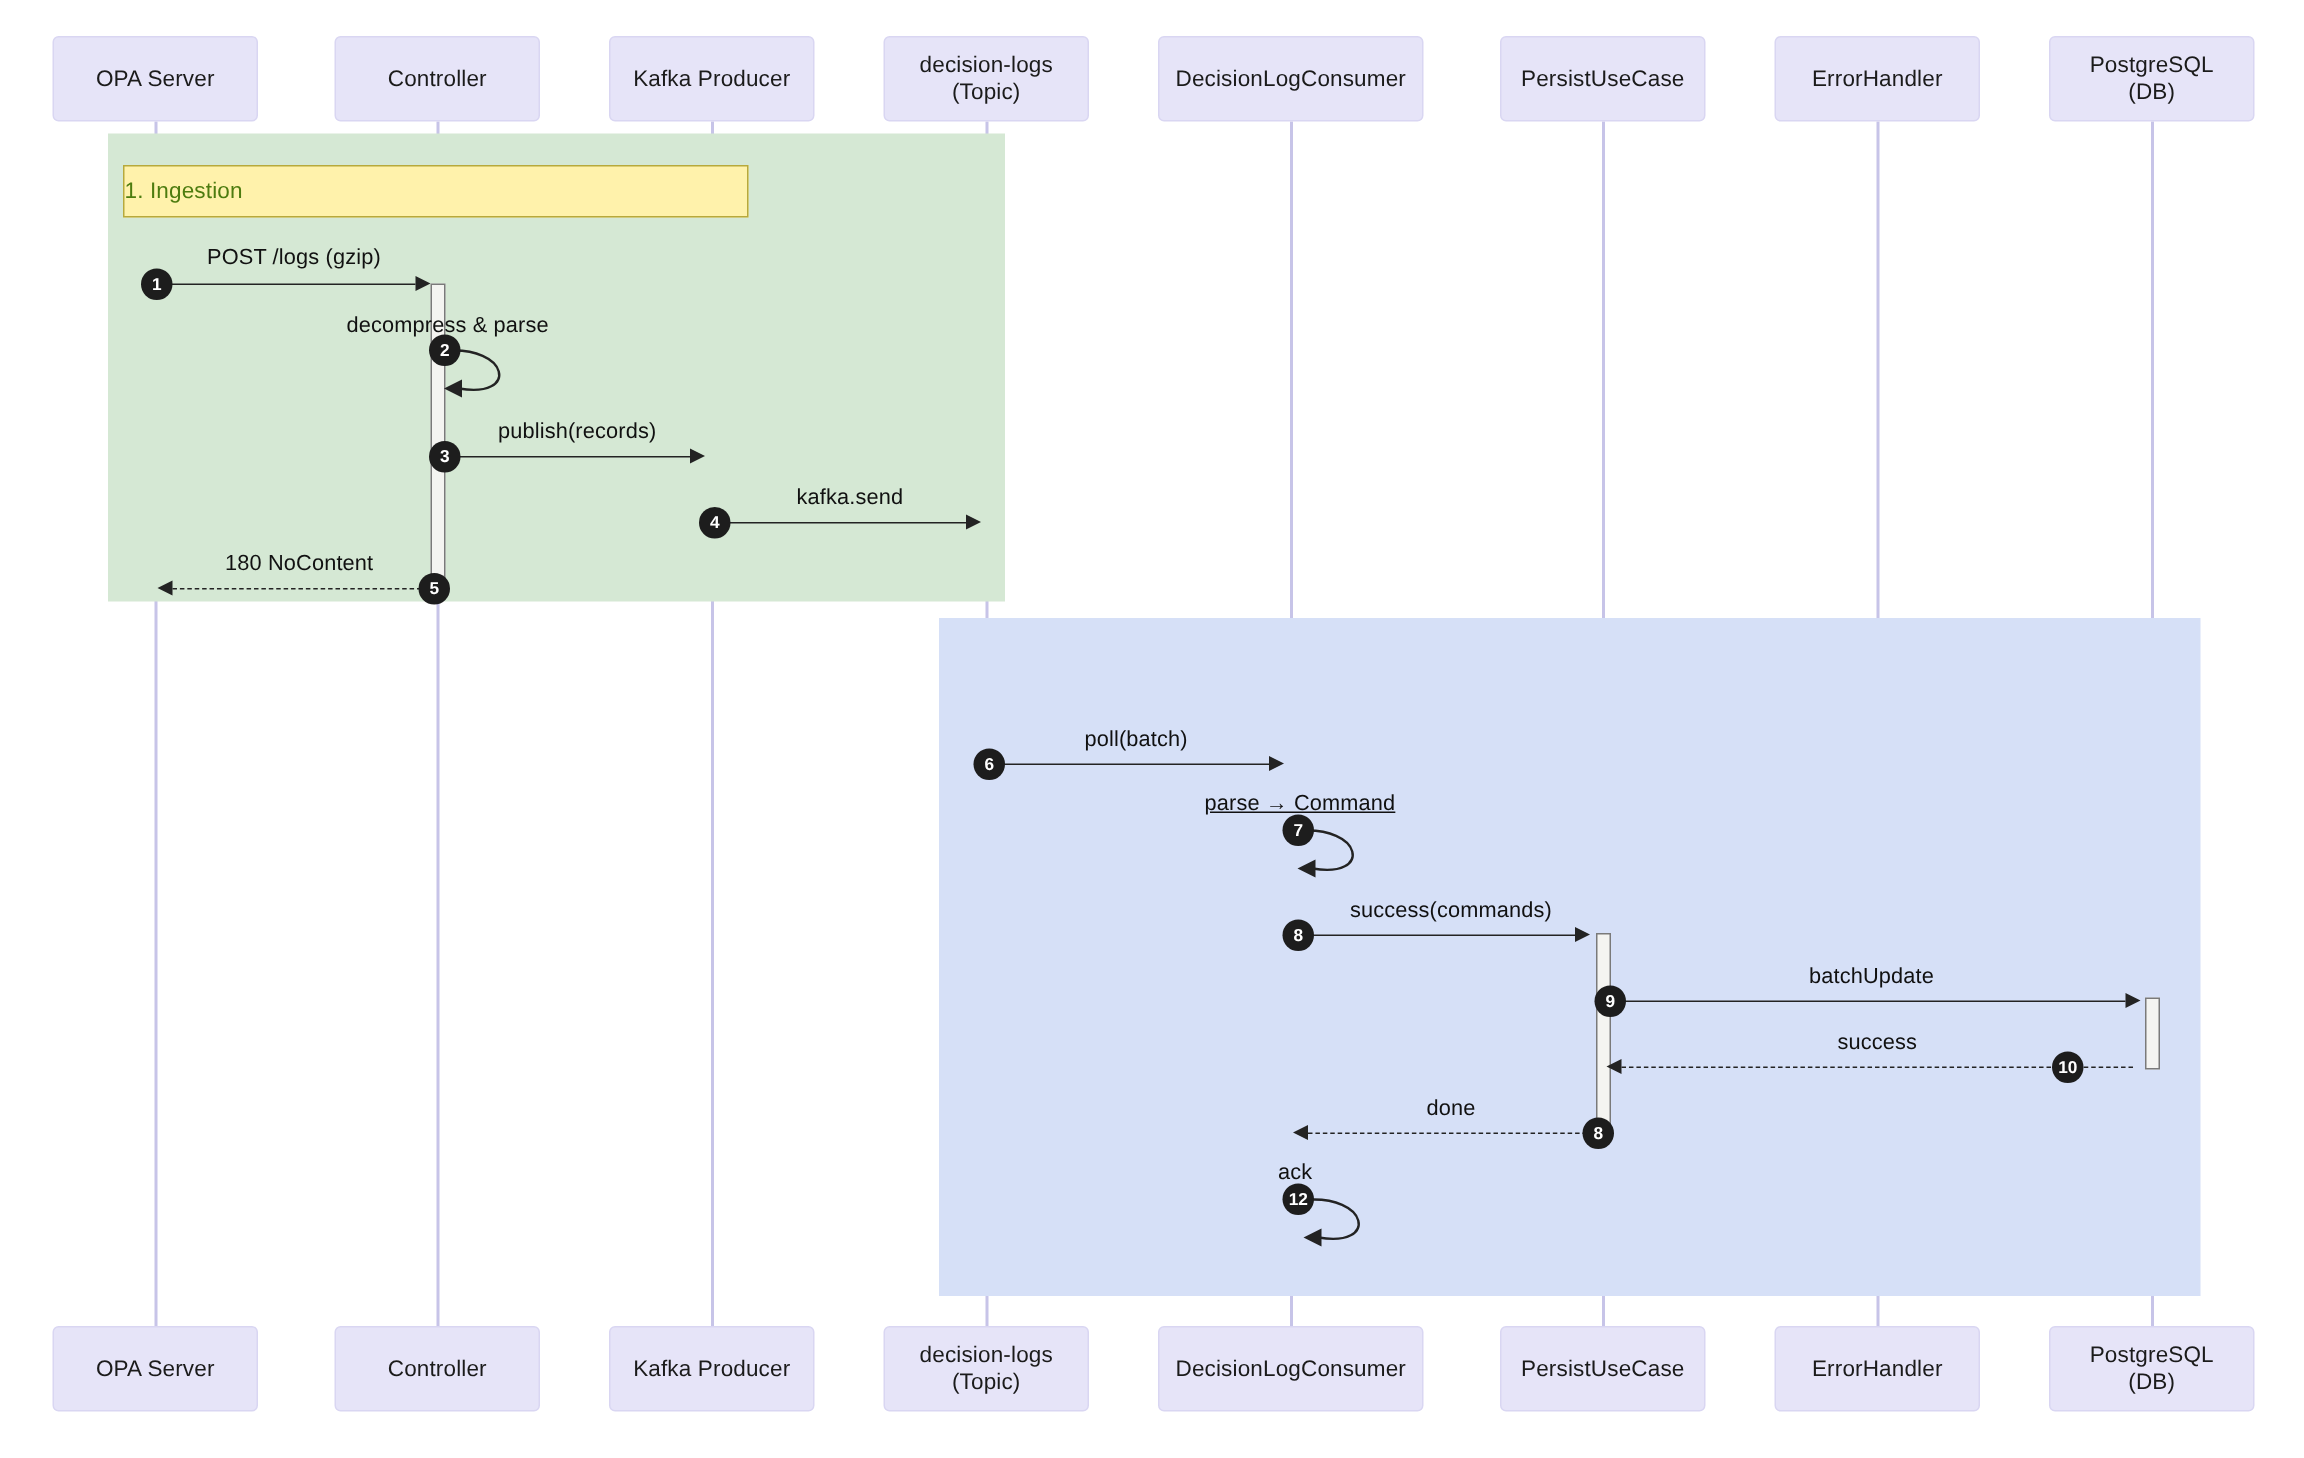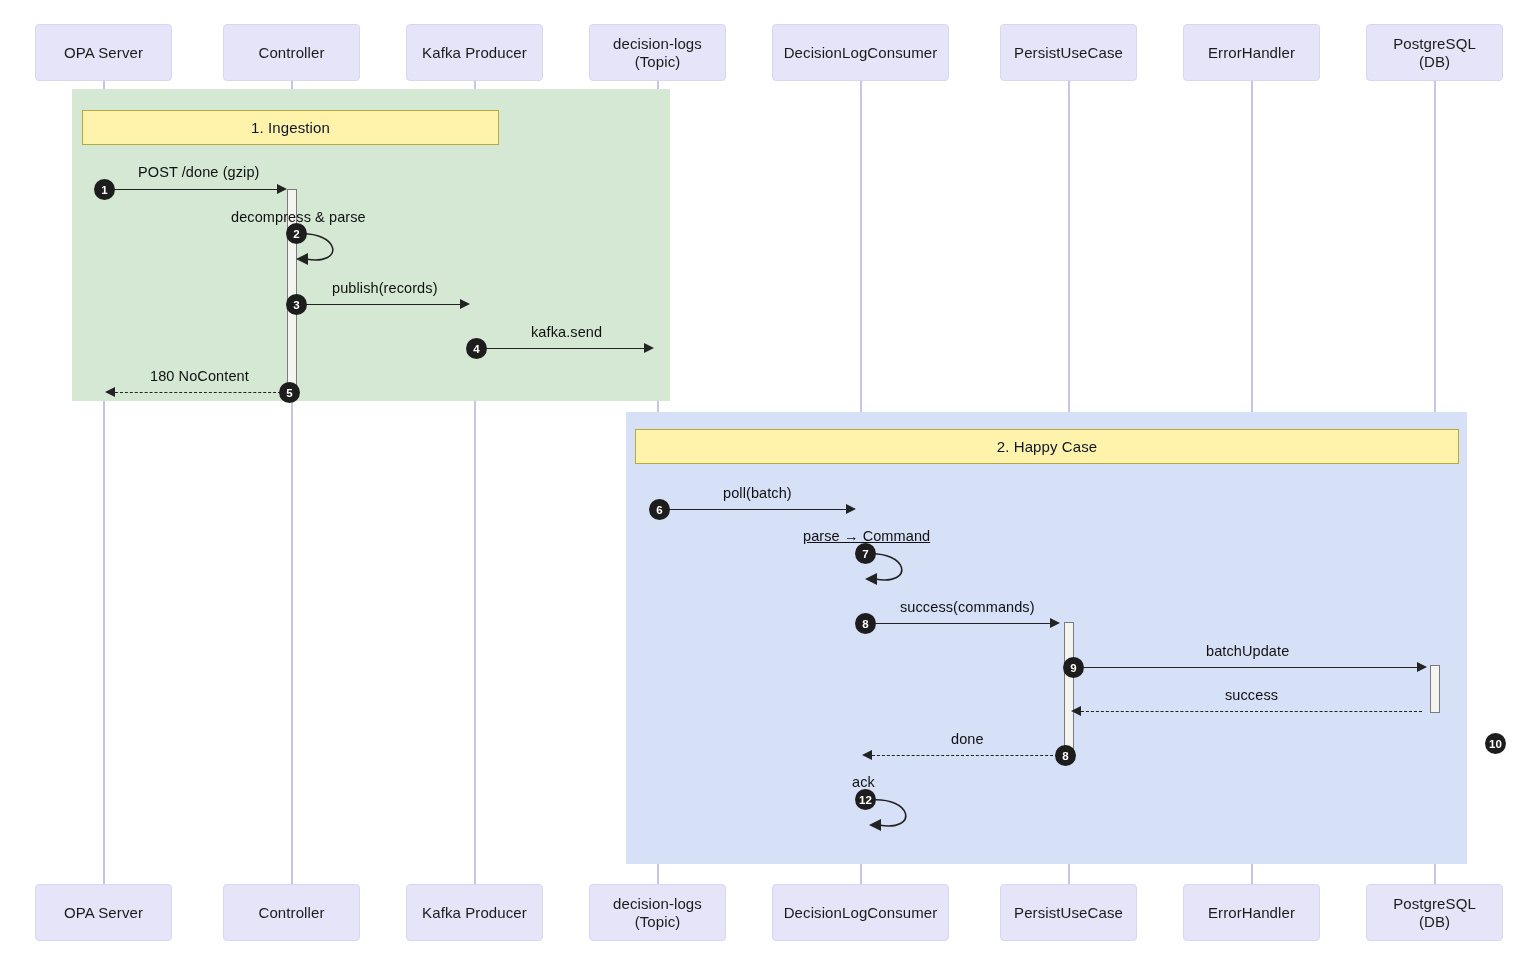--- a/index.html
+++ b/index.html
@@ -46,22 +46,21 @@
   }
   .group-green { background: #d5e8d4; }
   .group-blue  { background: #d6e0f7; }
   .group-label {
     position: absolute;
     box-sizing: border-box;
     background: #fff2ab;
     border: 1px solid #b7a93c;
     display: flex;
     align-items: center;
-    justify-content: center;
-    color: #0f172a;
+    color: #4d7c0f;
     font-size: 15px;
     letter-spacing: 0.1px;
   }
   .activation {
     position: absolute;
     box-sizing: border-box;
     background: #f4f4f1;
     border: 1px solid #7a7a7a;
     width: 10px;
   }
@@ -121,23 +120,20 @@
   <div class="lifeline" style="left:1068px; top:81px; height:803px;"></div>
   <div class="lifeline" style="left:1251px; top:81px; height:803px;"></div>
   <div class="lifeline" style="left:1434px; top:81px; height:803px;"></div>
 
   <div class="group-rect group-green" style="left:72px;  top:89px;  width:598px;  height:312px;"></div>
   <div class="group-rect group-blue" style="left:626px; top:412px; width:841px;  height:452px;"></div>
 
   <div class="group-label" style="left:82px; top:110px; width:417px; height:35px;">
     <span>1. Ingestion</span>
   </div>
-  <div class="group-label" style="left:635px; top:429px; width:824px; height:35px;">
-    <span>2. Happy Case</span>
-  </div>
 
   <div class="participant-box" style="left:35px; top:24px; width:137px; height:57px;">
     <div>
       <span>OPA Server</span>
     </div>
   </div>
   <div class="participant-box" style="left:223px; top:24px; width:137px; height:57px;">
     <div>
       <span>Controller</span>
     </div>
@@ -215,21 +211,21 @@
     <div>
       <span>PostgreSQL</span>
       <span>(DB)</span>
     </div>
   </div>
 
   <div class="activation" style="left:287px;  top:189px; height:209px;"></div>
   <div class="activation" style="left:1064px; top:622px; height:134px;"></div>
   <div class="activation" style="left:1430px; top:665px; height:48px;"></div>
 
-  <div class="msg-label" style="left:138px; top:164px;">POST /done (gzip)</div>
+  <div class="msg-label" style="left:138px; top:164px;">POST /logs (gzip)</div>
   <div class="msg-line" style="left:112px; top:189px; width:165px;"></div>
   <div class="arrow-head right" style="left:277px; top:184px;"></div>
   <div class="seq-num" style="left:94px; top:179px;">1</div>
 
   <div class="msg-label" style="left:231px; top:209px;">decompress &amp; parse</div>
   <svg class="self-loop" style="left:294px; top:228px;" width="60" height="42" viewBox="0 0 60 42">
     <path d="M 2 6 C 46 2, 52 38, 12 31" fill="none" stroke="#232323" stroke-width="1.6"></path>
     <polygon points="14,25 2,31 14,37" fill="#232323"></polygon>
   </svg>
   <div class="seq-num" style="left:286px; top:223px;">2</div>
@@ -267,21 +263,21 @@
   <div class="seq-num" style="left:855px; top:613px;">8</div>
 
   <div class="msg-label" style="left:1206px; top:643px;">batchUpdate</div>
   <div class="msg-line" style="left:1082px; top:667px; width:335px;"></div>
   <div class="arrow-head right" style="left:1417px; top:662px;"></div>
   <div class="seq-num" style="left:1063px; top:657px;">9</div>
 
   <div class="msg-label" style="left:1225px; top:687px;">success</div>
   <div class="msg-line dashed" style="left:1081px; top:711px; width:341px;"></div>
   <div class="arrow-head left" style="left:1071px; top:706px;"></div>
-  <div class="seq-num" style="left:1485px; top:701px;margin-top:32px;">10</div>
+  <div class="seq-num" style="left:1368px; top:701px;">10</div>
 
   <div class="msg-label" style="left:951px; top:731px;">done</div>
   <div class="msg-line dashed" style="left:872px; top:755px; width:186px;"></div>
   <div class="arrow-head left" style="left:862px; top:750px;"></div>
   <div class="seq-num" style="left:1055px; top:745px;">8</div>
 
   <div class="msg-label" style="left:852px; top:774px;">ack</div>
   <svg class="self-loop" style="left:867px; top:794px;" width="60" height="42" viewBox="0 0 60 42">
     <path d="M 2 6 C 46 2, 52 38, 12 31" fill="none" stroke="#232323" stroke-width="1.6"></path>
     <polygon points="14,25 2,31 14,37" fill="#232323"></polygon>

